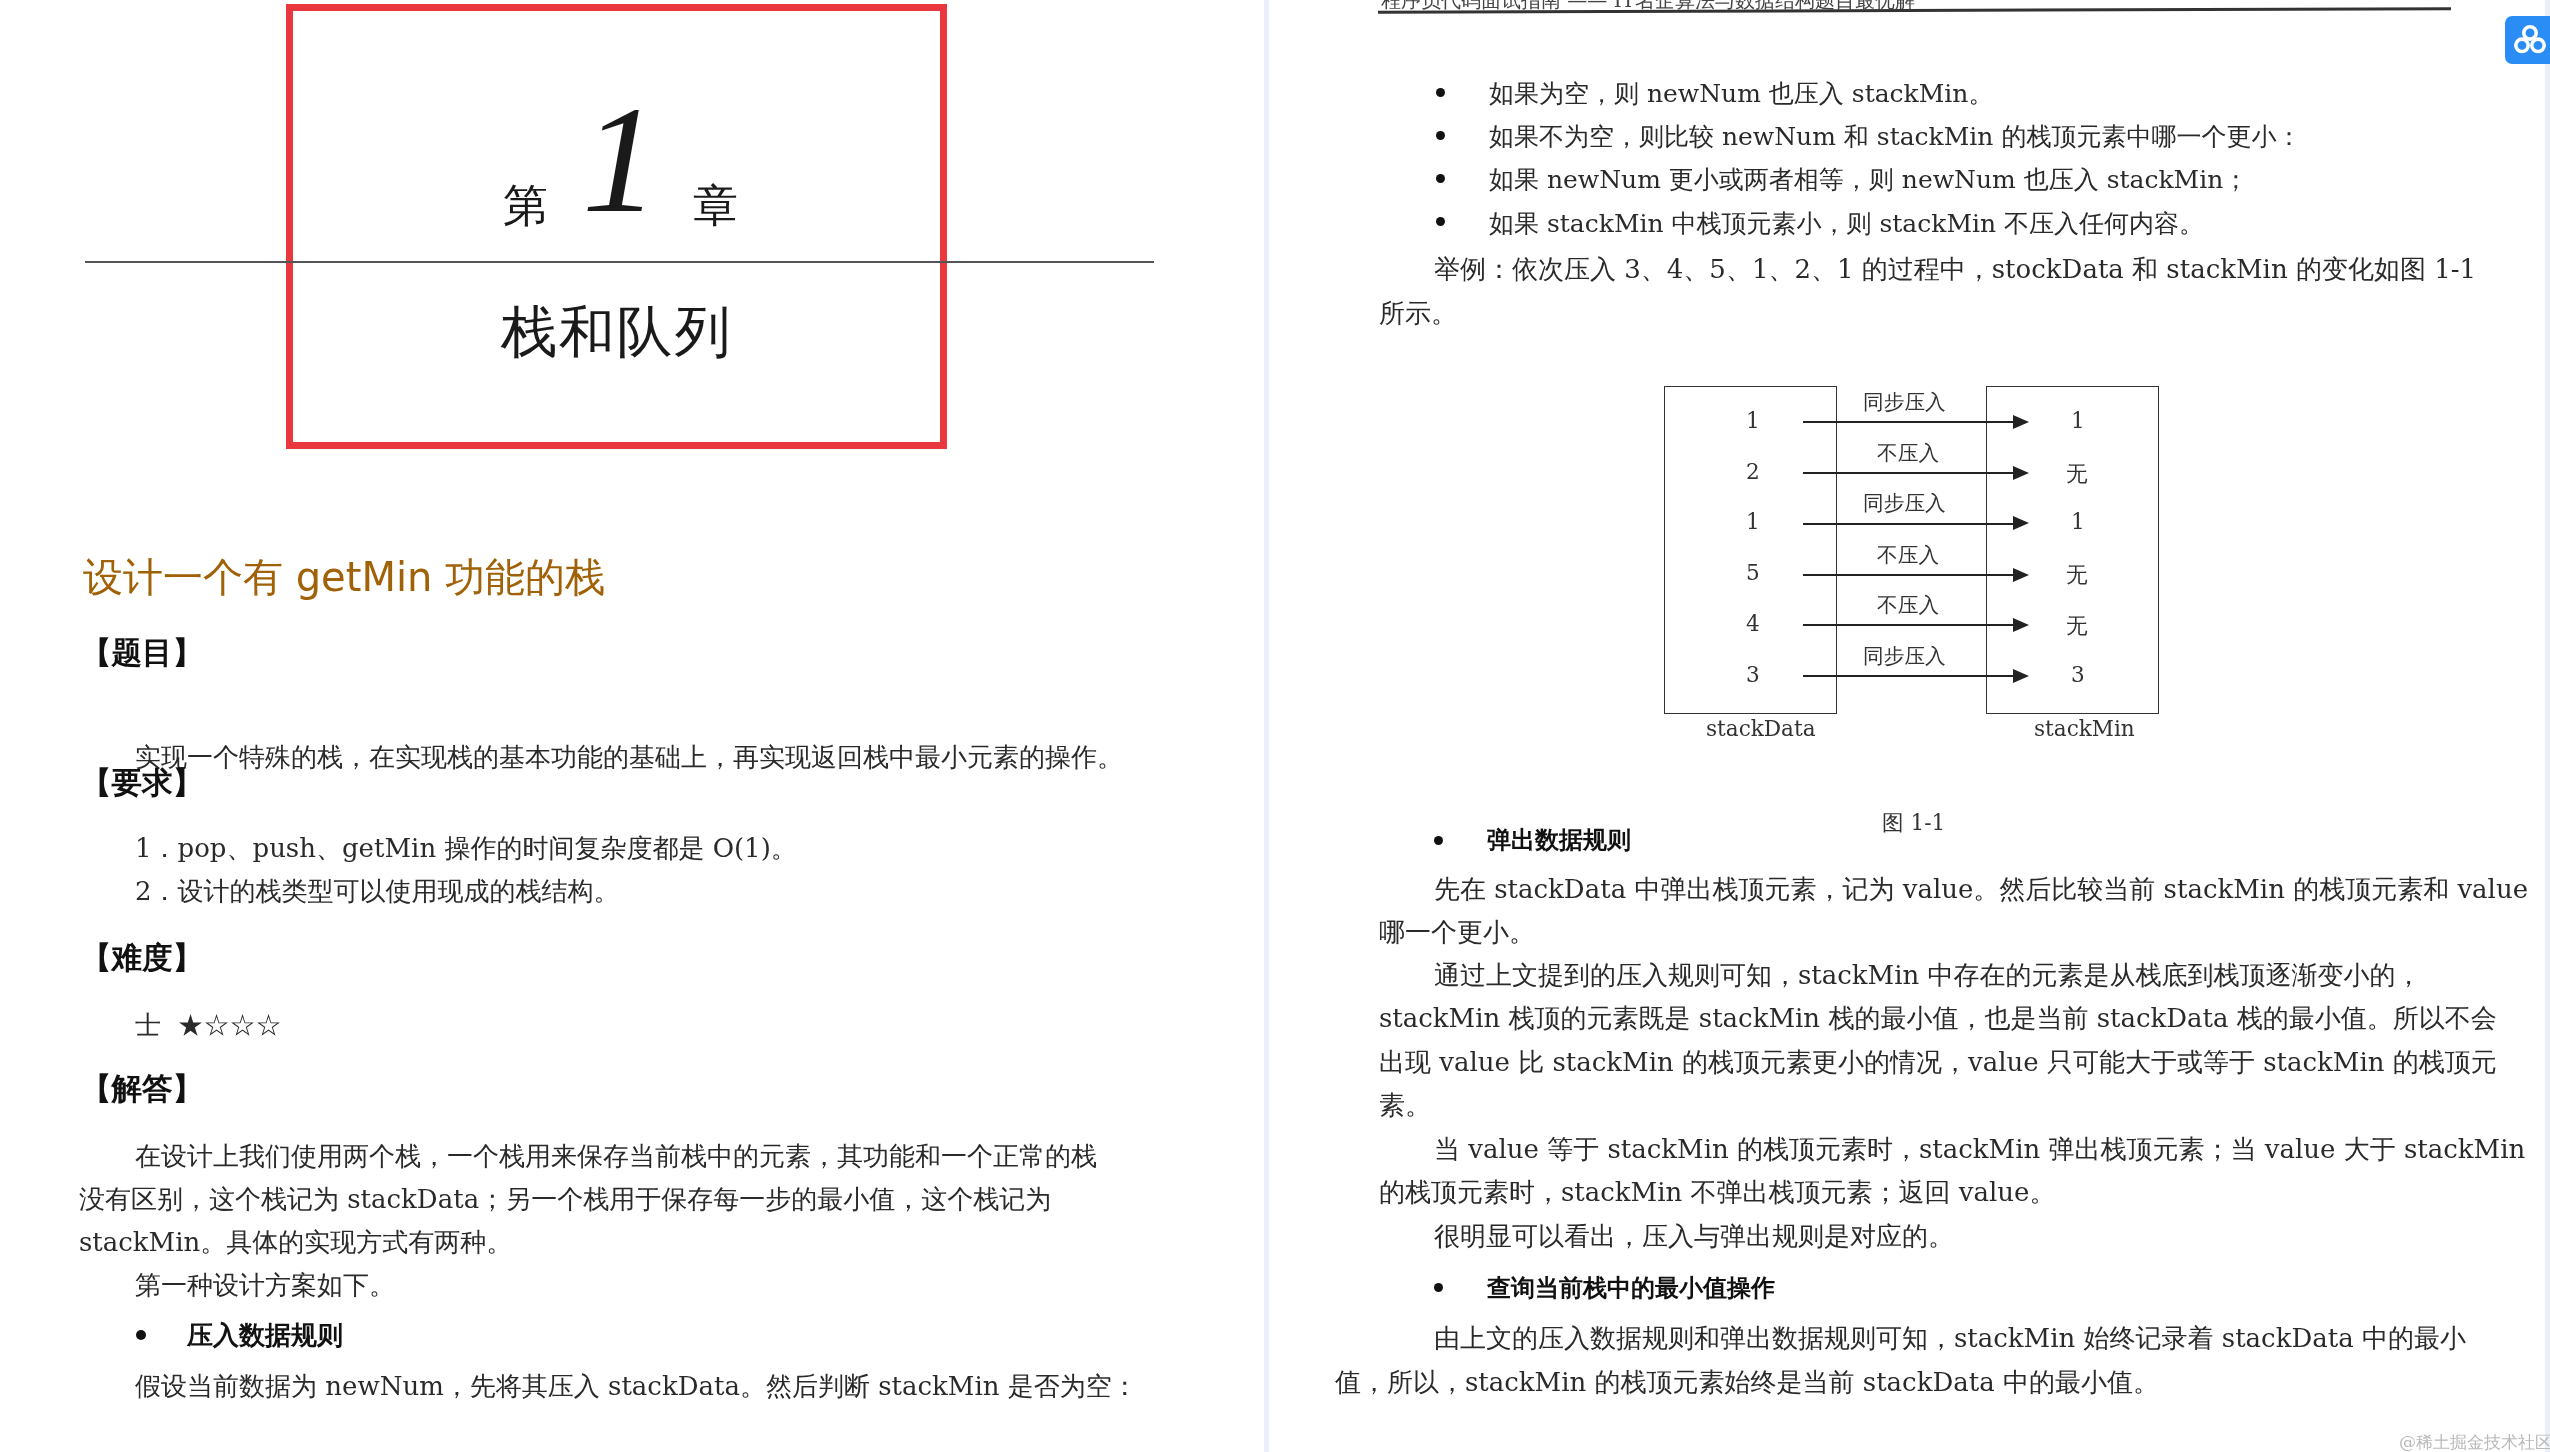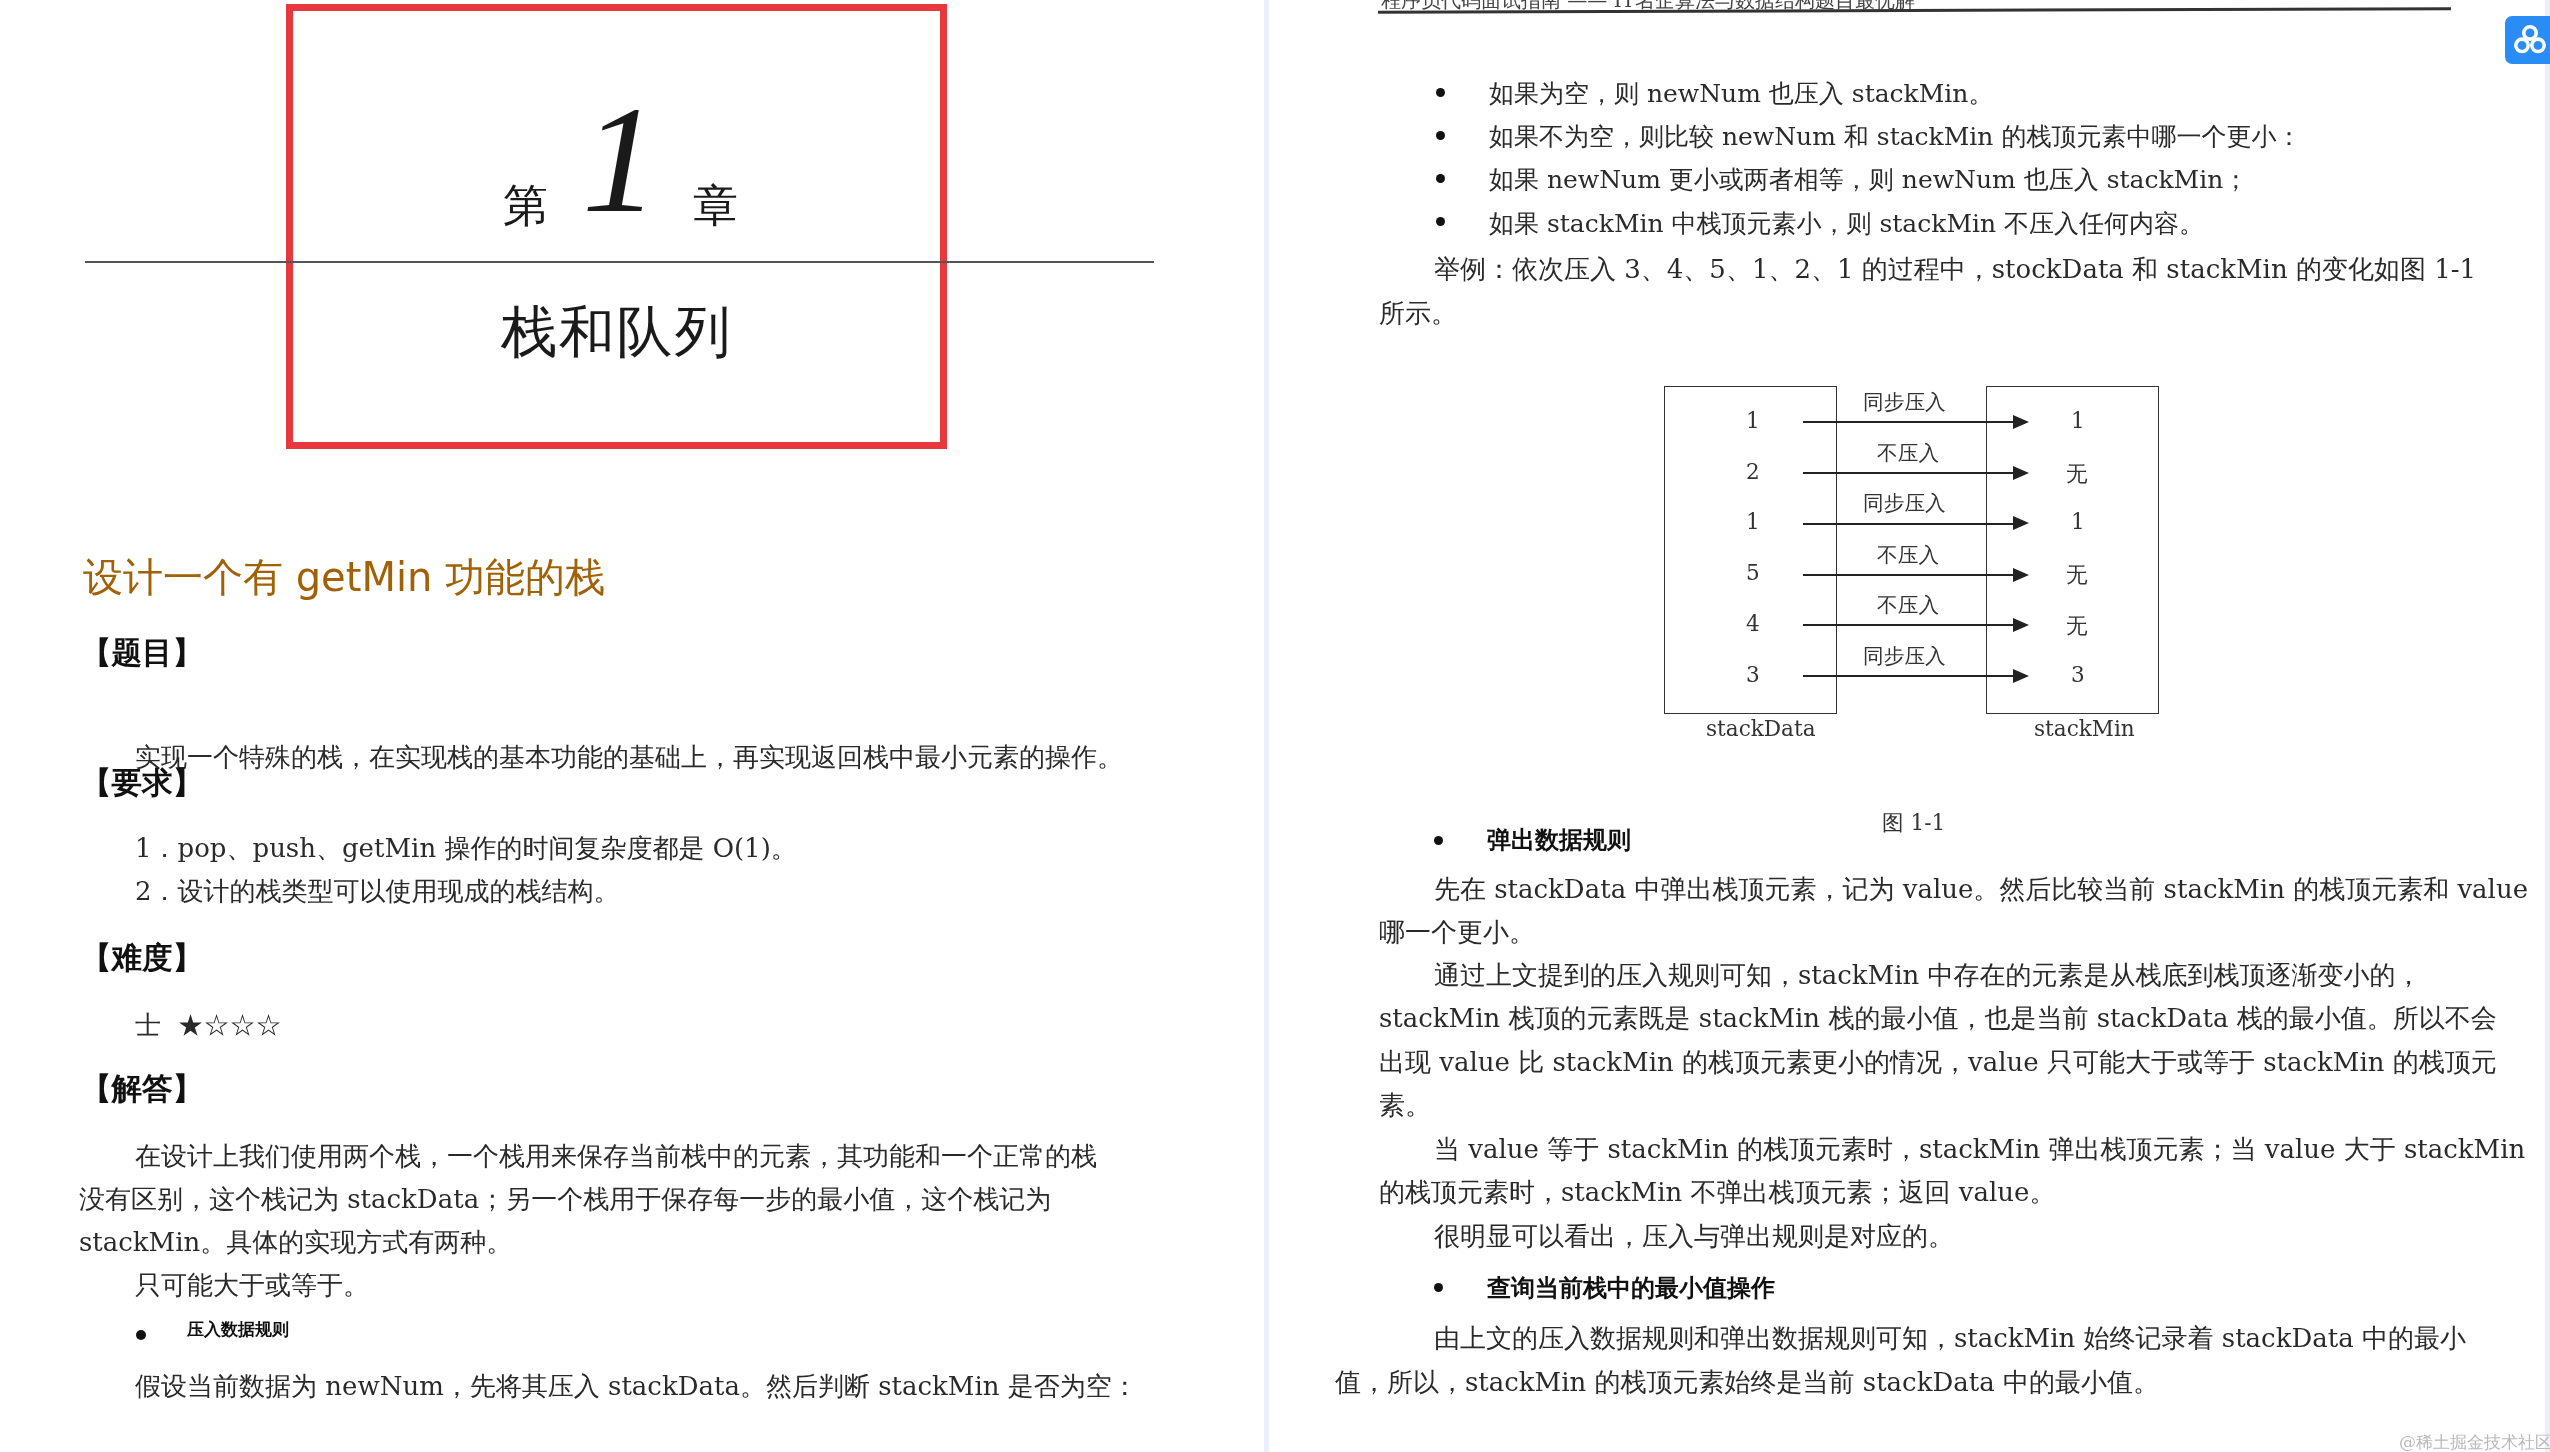--- a/index.html
+++ b/index.html
@@ -23,21 +23,21 @@
   .chapter-rule { left: 85px; top: 261px; width: 1069px; height: 1.8px; background: #555; }
   .ch-di { left: 503px; top: 176px; font-size: 45px; }
   .ch-num { left: 582px; top: 83px; font-size: 153px; font-style: italic; line-height: 1; font-family: "Liberation Serif", serif; }
   .ch-zhang { left: 693px; top: 176px; font-size: 45px; }
   .ch-title { left: 501px; top: 295px; font-size: 56px; letter-spacing: 1.8px; }
 
   .h1 { font-size: 40px; color: #a16207; }
   .h2 { font-size: 30.5px; font-weight: bold; color: #111; }
   .body { font-size: 26px; color: #2a2a2a; }
   .bullet-dot { width: 10px; height: 10px; border-radius: 50%; background: #111; }
-  .bold-bullet { font-size: 17px; font-weight: bold; color: #111; }
+  .bold-bullet { font-size: 26px; font-weight: bold; color: #111; }
 
   
   .top-rule { left: 1378px; top: 9px; width: 1073px; height: 2.7px; background: #333; transform: rotate(-0.2deg); }
   .top-header-text { left: 1381px; top: -12.6px; font-size: 20px; color: #444; }
 
   
   .box { border: 1.8px solid #333; background: transparent; }
   .arrow-line { height: 1.8px; background: #222; }
   .arrow-head {
     width: 0; height: 0; border-top: 7.2px solid transparent; border-bottom: 7.2px solid transparent;
@@ -76,21 +76,21 @@
   <div class="abs h2 sans" style="left:81px; top:938px;">【难度】</div>
   <div class="abs body" style="left:135px; top:1008px;">
     <span>士</span>&nbsp;
     <span>★☆☆☆</span>
   </div>
 
   <div class="abs h2 sans" style="left:81px; top:1069px;">【解答】</div>
   <div class="abs body" style="left:135px; top:1139px;">在设计上我们使用两个栈，一个栈用来保存当前栈中的元素，其功能和一个正常的栈</div>
   <div class="abs body" style="left:79px; top:1182px;">没有区别，这个栈记为 stackData；另一个栈用于保存每一步的最小值，这个栈记为</div>
   <div class="abs body" style="left:79px; top:1225px;">stackMin。具体的实现方式有两种。</div>
-  <div class="abs body" style="left:135px; top:1268px;">只可能大于或等于。</div>
+  <div class="abs body" style="left:135px; top:1268px;">第一种设计方案如下。</div>
 
   <div class="abs bullet-dot" style="left:136px; top:1330px;"></div>
   <div class="abs bold-bullet sans" style="left:187px; top:1318px;">压入数据规则</div>
   <div class="abs body" style="left:135px; top:1369px;">假设当前数据为 newNum，先将其压入 stackData。然后判断 stackMin 是否为空：</div>
 </div>
 
 <div id="page-divider"></div>
 
 <div id="page-right" class="page"></div>
 

